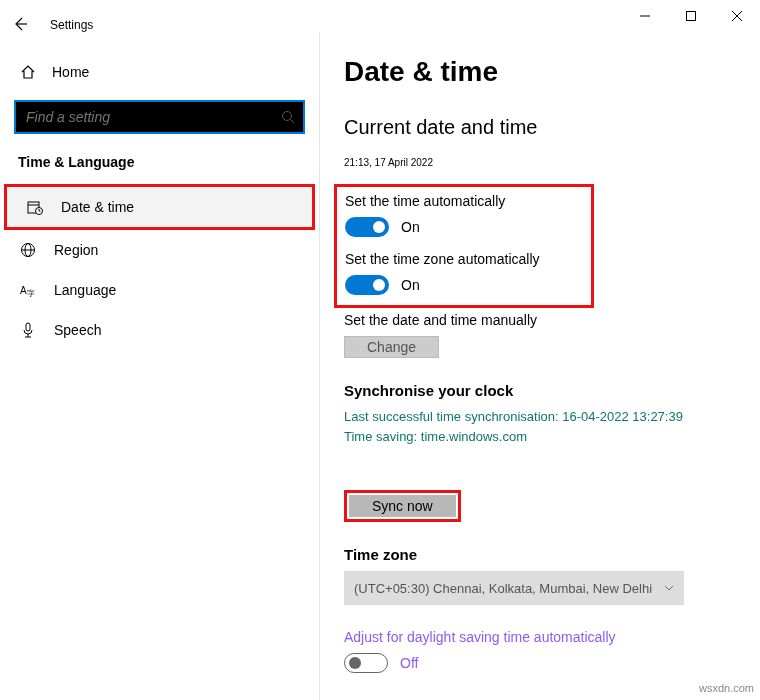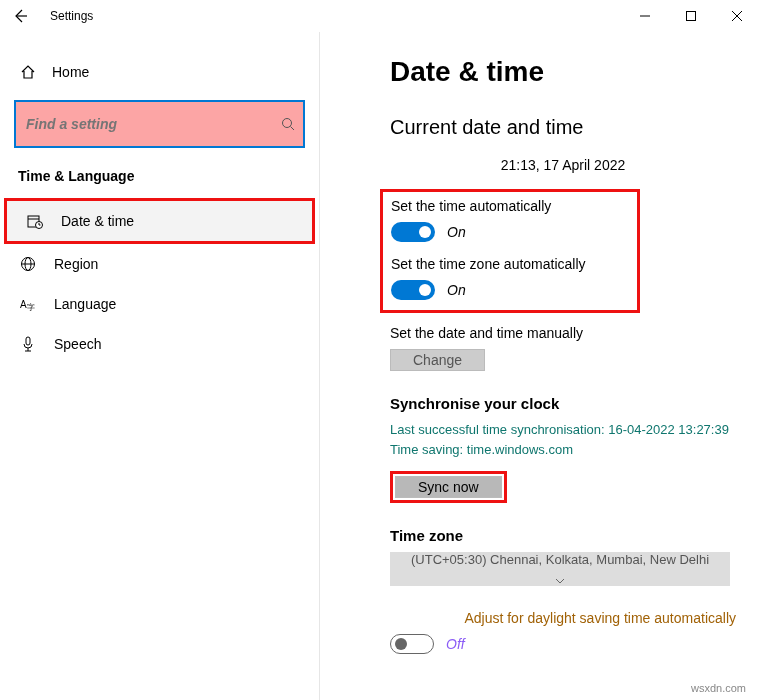--- a/index.html
+++ b/index.html
@@ -1,57 +1,57 @@
 <!DOCTYPE html>
 <html><head>
   <meta charset="utf-8">
   <style>
     * { box-sizing: border-box; margin: 0; padding: 0; font-family: 'Segoe UI', sans-serif; }
     body { width: 760px; height: 700px; background: #fff; overflow: hidden; position: relative; }
     .window { width: 100%; height: 100%; display: flex; flex-direction: column; }
-    .titlebar { height: 32px; display: flex; align-items: center; border-bottom: 0; }
+    .titlebar { height: 32px; display: flex; align-items: flex-end; border-bottom: 0; }
     .titlebar .back { width: 40px; display: flex; align-items: center; justify-content: center; cursor: pointer; }
     .titlebar .title { font-size: 12px; color: #000; margin-left: 10px; }
     .win-controls { margin-left: auto; display: flex; }
     .win-btn { width: 46px; height: 32px; display: flex; align-items: center; justify-content: center; cursor: pointer; }
-    .body { flex: 1; display: flex; gap: 46px; }
+    .body { flex: 1; display: flex; }
     .sidebar { width: 320px; padding-top: 24px; border-right: 1px solid #e6e6e6; }
     .home { display: flex; align-items: center; padding: 8px 20px; font-size: 14px; cursor: pointer; gap: 16px; }
     .search-wrap { margin: 12px 14px 20px 14px; }
-    .search { width: 100%; height: 48px; border: 2px solid #0078d4; padding: 0 30px 0 10px; font-size: 14px; font-style: italic; color: #666; outline: none; background: #fca5a5; font-weight: bold; }
+    .search { width: 100%; height: 34px; border: 2px solid #0078d4; padding: 0 30px 0 10px; font-size: 14px; font-style: italic; color: #666; outline: none; background: #000000; }
     .search-wrap { position: relative; }
     .search-icon { position: absolute; right: 10px; top: 50%; transform: translateY(-50%); color: #555; }
     .category { font-size: 14px; font-weight: 600; padding: 0 18px 14px 18px; }
     .nav { list-style: none; }
     .nav-item { display: flex; align-items: center; gap: 18px; padding: 12px 20px; font-size: 14px; cursor: pointer; }
     .nav-item.selected { background: #f3f3f3; }
     .red-box-nav { border: 3px solid #e11; margin: 0 4px; }
     .content { flex: 1; padding: 24px 24px 0 24px; overflow: hidden; color: #000; }
     h1 { font-size: 28px; font-weight: 600; margin-bottom: 28px; }
     h2 { font-size: 20px; font-weight: 400; margin-bottom: 18px; }
-    .sub { font-size: 14px; margin-bottom: 16px; text-align: center; }
-    .red-box { border: 3px solid #e11; padding: 6px 10px 10px 8px; margin-left: -10px; margin-bottom: 12px; width: 260px; }
+    .sub { font-size: 10px; margin-bottom: 16px; }
+    .red-box { border: 3px solid #e11; padding: 6px 10px 10px 8px; margin-left: -10px; margin-bottom: 4px; width: 260px; }
     .label { font-size: 14px; margin-bottom: 8px; }
     .toggle-row { display: flex; align-items: center; gap: 12px; margin-bottom: 14px; }
     .toggle { width: 44px; height: 20px; border-radius: 10px; position: relative; cursor: pointer; }
     .toggle.on { background: #0078d4; }
     .toggle.off { background: #fff; border: 1.5px solid #666; }
     .knob { width: 12px; height: 12px; border-radius: 50%; position: absolute; top: 50%; transform: translateY(-50%); }
     .toggle.on .knob { background: #fff; right: 4px; }
     .toggle.off .knob { background: #666; left: 4px; }
-    .toggle-label { font-size: 14px; font-style: italic; }
+    .toggle-label { font-size: 14px; }
     .btn { border: 1px solid #bbb; background: #ccc; color: #555; padding: 2px 22px; font-size: 14px; cursor: pointer; }
     .btn.dark { background: #b8b8b8; color: #000; }
-    .red-box-btn { border: 3px solid #e11; display: inline-block; padding: 2px; }
+    .red-box-btn { border: 3px solid #e11; display: inline-block; padding: 2px; margin-top: 32px; }
     .section { margin-top: 24px; }
     .section-title { font-size: 15px; font-weight: 600; margin-bottom: 8px; }
     .info { font-size: 13px; color: #0f766e; line-height: 1.5; margin-bottom: 12px; }
-    .dropdown { width: 340px; height: 34px; background: #ddd; color: #555; display: flex; align-items: center; padding: 0 10px; font-size: 13px; justify-content: space-between; cursor: default; flex-direction: column; }
-    .gray-label { color: #a16207; font-size: 14px; margin-bottom: 8px; text-align: right; }
-    .watermark { position: absolute; bottom: 6px; right: 14px; font-size: 11px; color: #888; }
+    .dropdown { width: 340px; height: 34px; background: #ddd; color: #555; display: flex; align-items: center; padding: 0 10px; font-size: 13px; justify-content: space-between; cursor: default; }
+    .gray-label { color: #8b5cf6; font-size: 14px; margin-bottom: 8px; }
+    .watermark { position: absolute; bottom: 6px; right: 6px; font-size: 11px; color: #888; }
     svg { display: block; }
   </style>
 </head>
 <body>
 
 <div class="window">
   <div class="titlebar">
     <div class="back">
       <svg width="16" height="16" viewBox="0 0 16 16">
           <path d="M10 2 L4 8 L10 14" stroke="#000" stroke-width="1.2" fill="none"></path>

